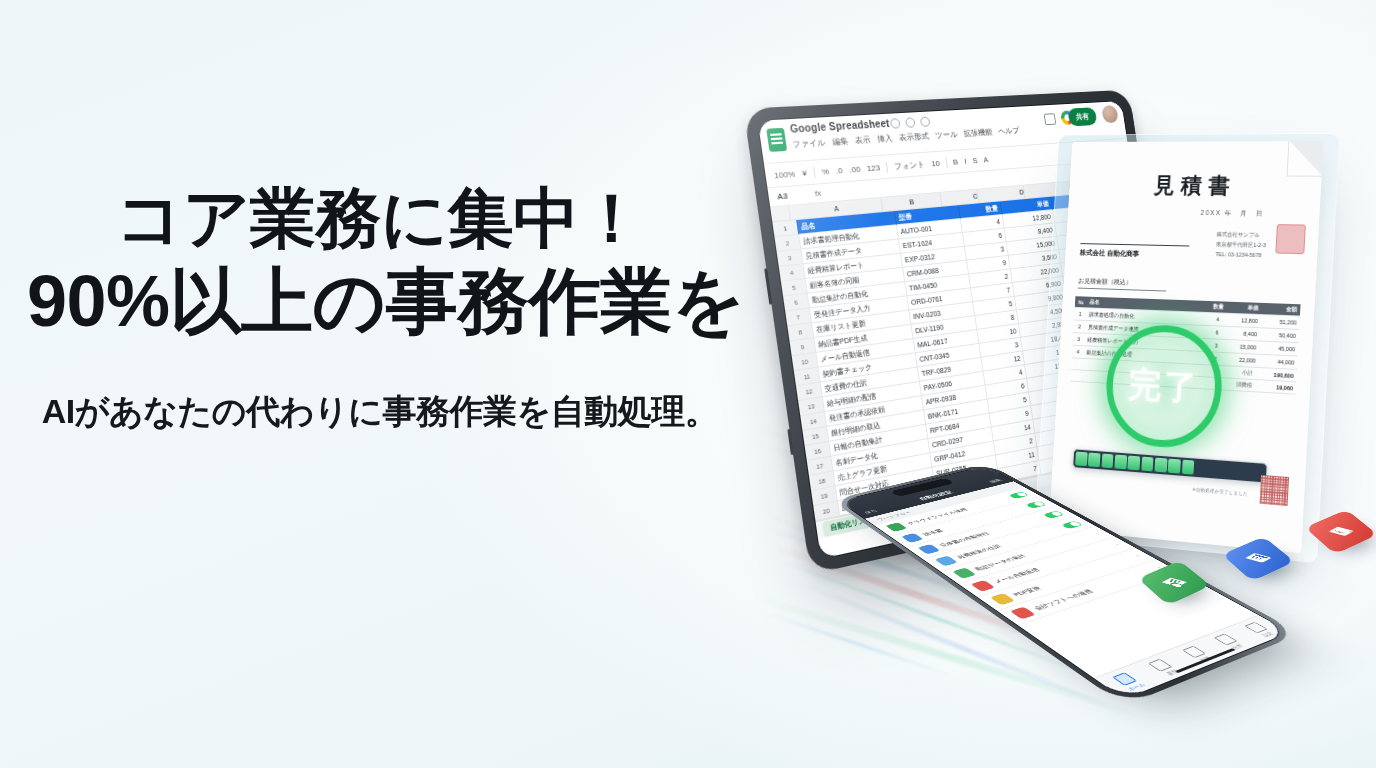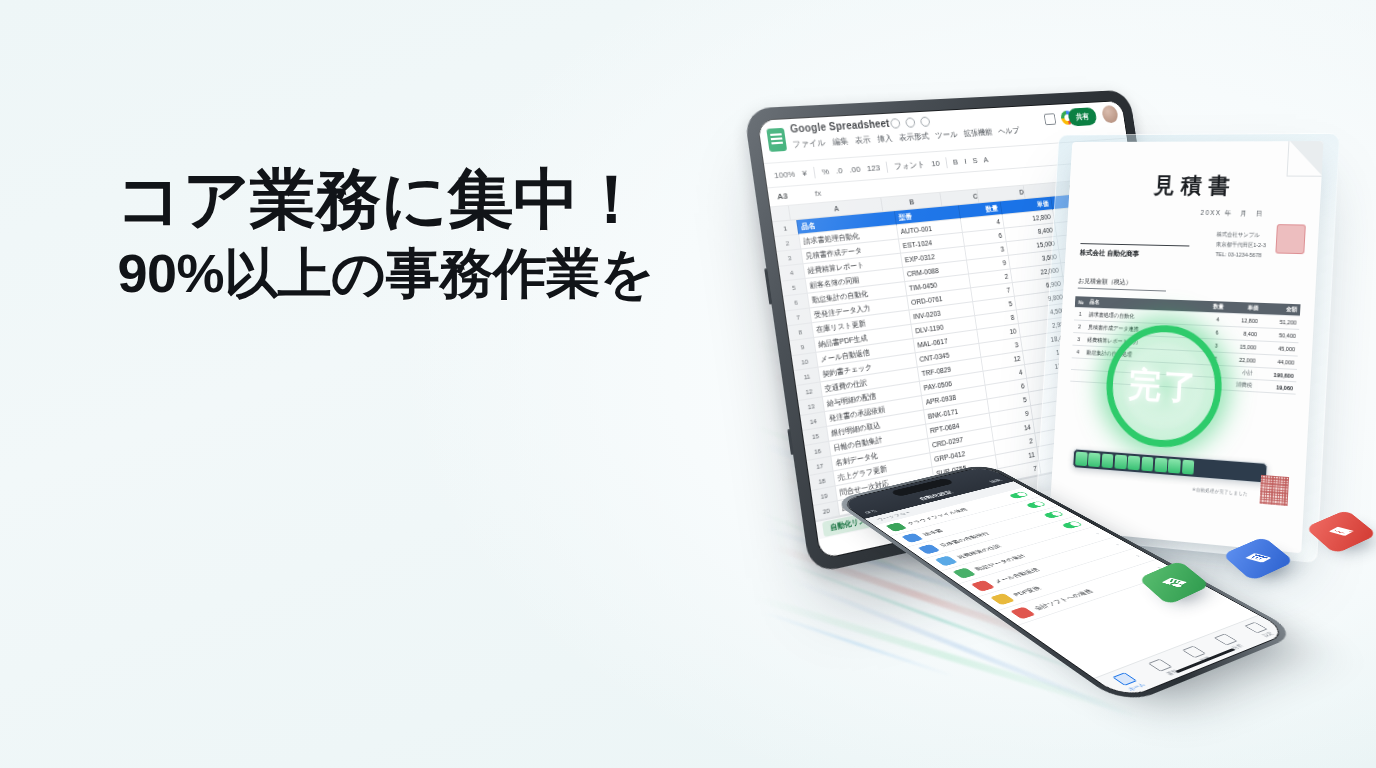--- a/index.html
+++ b/index.html
@@ -9,28 +9,28 @@
     background:#eef6f7;
   }
   #stage{
     position:relative;width:1376px;height:768px;
     background:
       radial-gradient(ellipse 900px 620px at 78% 46%, #ffffff 0%, #f7fbfc 45%, rgba(240,248,249,0) 75%),
       linear-gradient(160deg,#eef6f7 0%,#f2f8f9 38%,#eaf4f5 100%);
   }
 
   
-  #copy{position:absolute;left:0;top:166px;width:760px;}
+  #copy{position:absolute;left:0;top:185px;width:760px;}
   .hl{
     font-weight:700;color:#111418;letter-spacing:-0.5px;
     text-align:center;line-height:1.0;white-space:nowrap;
     text-shadow:0 1px 0 rgba(255,255,255,.7);
   }
   .hl1{font-size:66px;margin:0 0 14px 0;}
-  .hl2{font-size:54px;margin:0 0 10px 12px;}
+  .hl2{font-size:72px;margin:0 0 10px 12px;}
   .hl3{font-size:66px;margin:0;display:flex;justify-content:center;align-items:baseline;gap:2px;}
   .accent{color:#cc1f2a;text-shadow:0 0 1px rgba(204,31,42,.35);}
   .sub{
     margin-top:42px;text-align:center;font-size:34px;font-weight:700;
     color:#15181c;letter-spacing:-0.5px;white-space:nowrap;
   }
 
   
   #scene{position:absolute;left:735px;top:0;width:641px;height:768px;}
 
@@ -232,20 +232,21 @@
 </head>
 <body>
 
 <div id="stage">
 
   <div id="copy">
     <div class="hl hl1">コア業務に集中！</div>
     <div class="hl hl2">90%以上の事務作業を</div>
     <div class="hl hl3">
     </div>
+    <div class="sub">AIがあなたの代わりに事務作業を自動処理。</div>
   </div>
 
   <div id="scene">
 
     <div class="ribbons" id="ribbons">
         <div class="rib" style="top: 4px; left: -170px; width: 200px; background: linear-gradient(90deg, rgba(255, 255, 255, 0), rgb(127, 216, 168), rgba(255, 255, 255, 0)); transform: rotate(17deg); opacity: 0.24; height: 3px;"></div>
         <div class="rib" style="top: 21px; left: -161px; width: 234px; background: linear-gradient(90deg, rgba(255, 255, 255, 0), rgb(143, 199, 242), rgba(255, 255, 255, 0)); transform: rotate(18.6deg); opacity: 0.33; height: 5px;"></div>
         <div class="rib" style="top: 38px; left: -152px; width: 268px; background: linear-gradient(90deg, rgba(255, 255, 255, 0), rgb(185, 216, 239), rgba(255, 255, 255, 0)); transform: rotate(20.2deg); opacity: 0.42; height: 7px;"></div>
         <div class="rib" style="top: 55px; left: -143px; width: 302px; background: linear-gradient(90deg, rgba(255, 255, 255, 0), rgb(240, 201, 138), rgba(255, 255, 255, 0)); transform: rotate(21.8deg); opacity: 0.51; height: 3px;"></div>
         <div class="rib" style="top: 72px; left: -134px; width: 336px; background: linear-gradient(90deg, rgba(255, 255, 255, 0), rgb(207, 224, 239), rgba(255, 255, 255, 0)); transform: rotate(17deg); opacity: 0.6; height: 5px;"></div>

